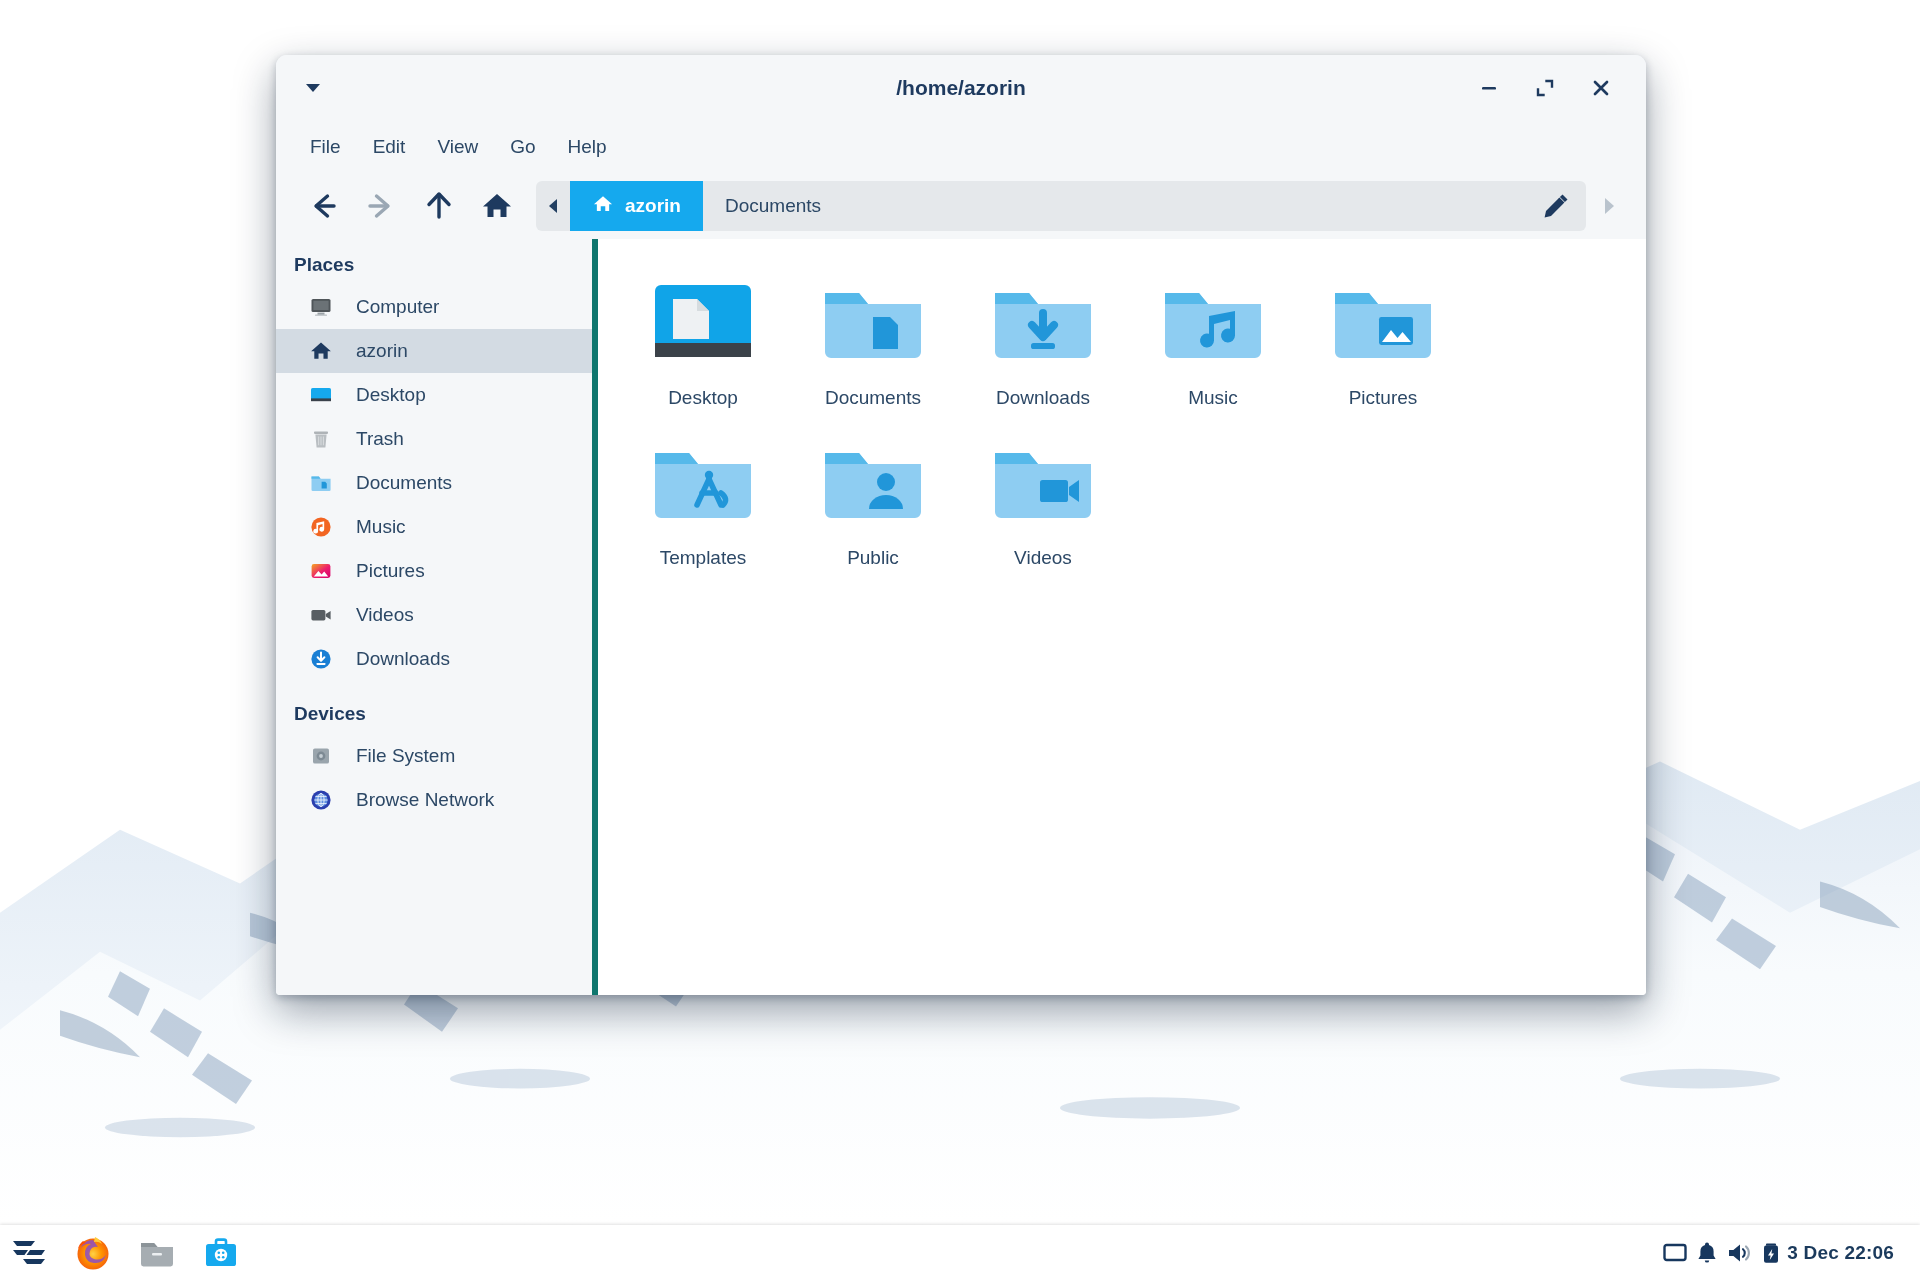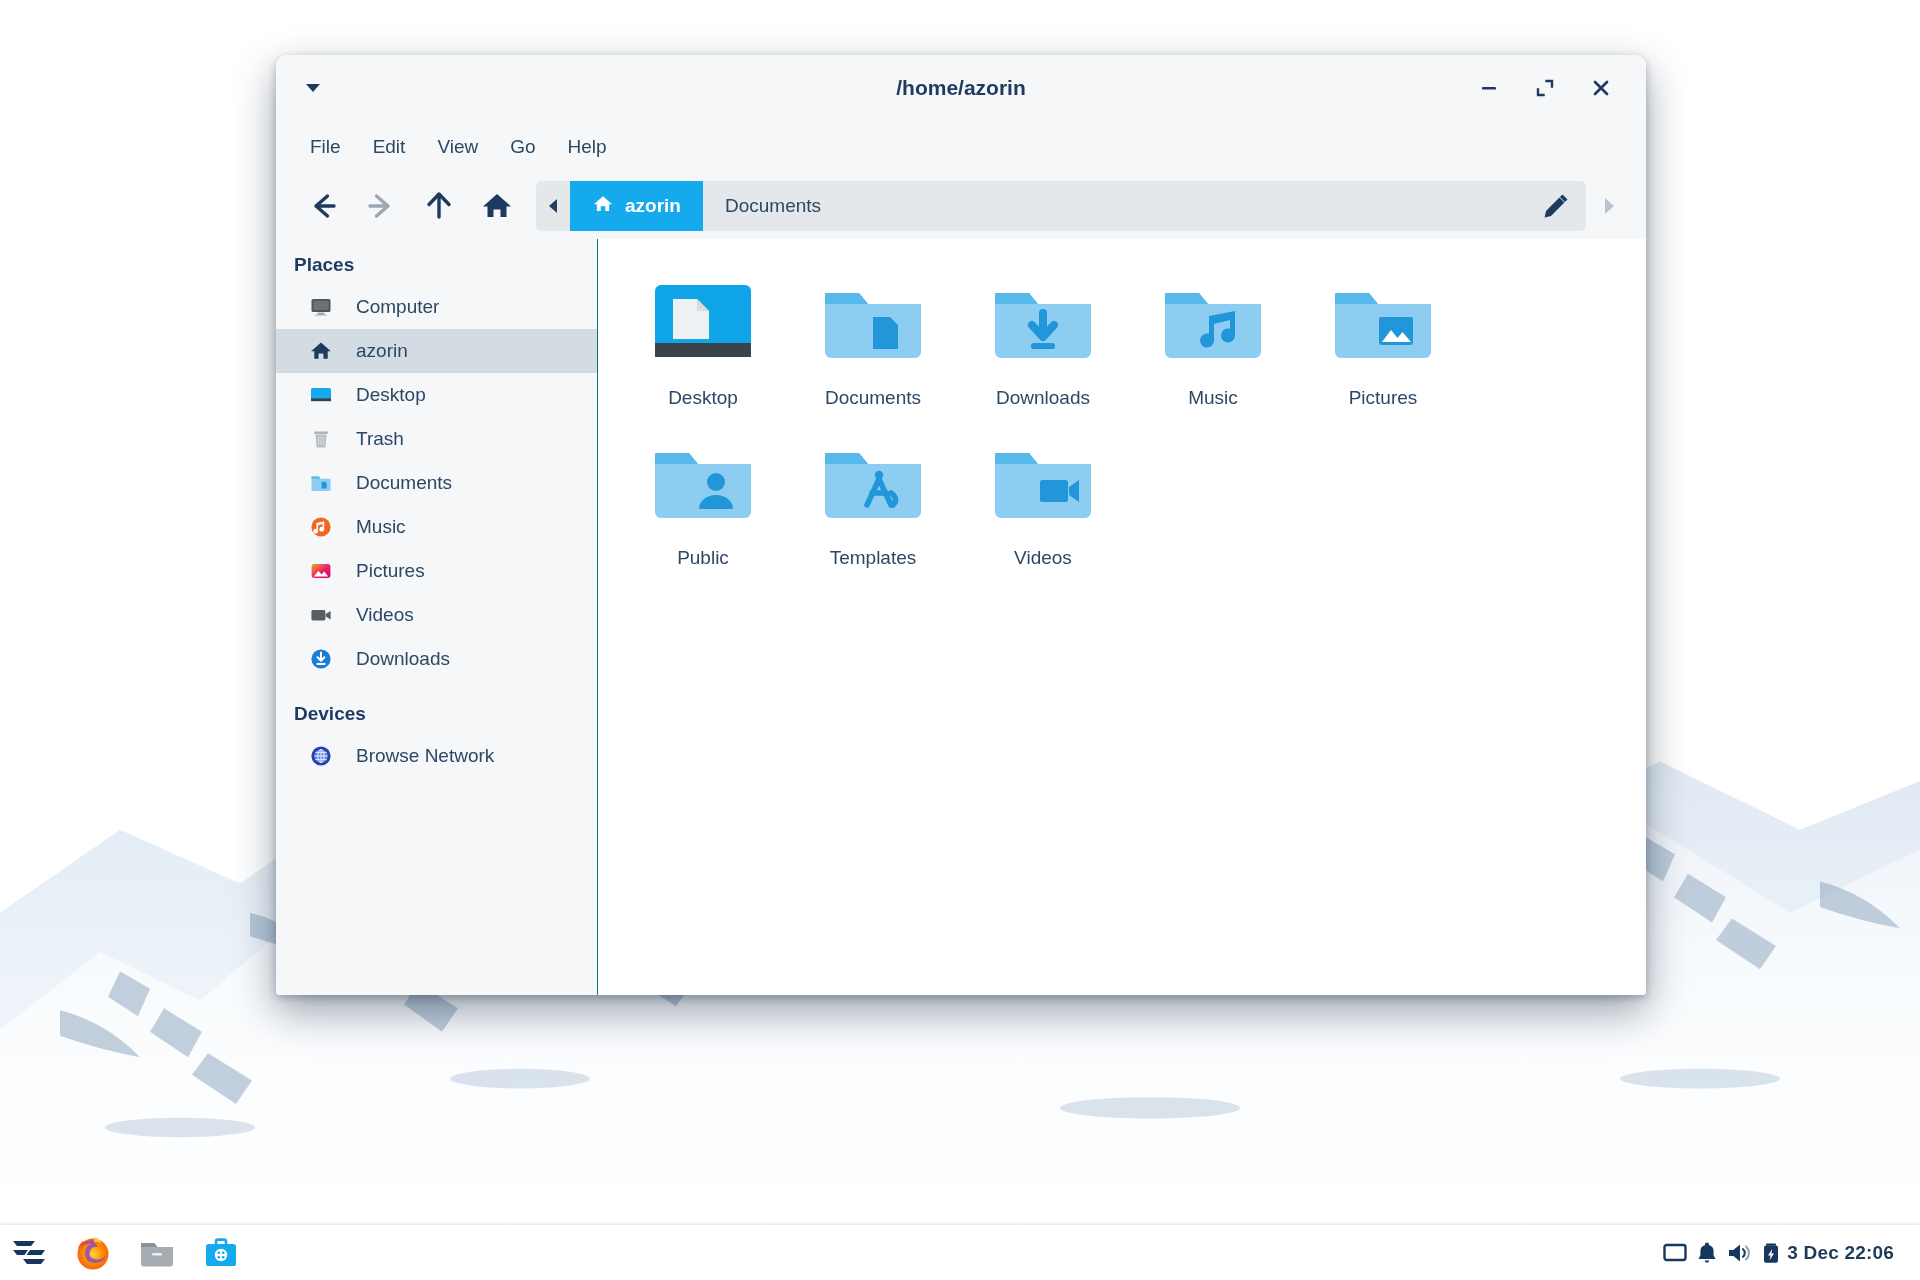--- a/index.html
+++ b/index.html
@@ -147,21 +147,21 @@
     display: flex; align-items: center; justify-content: center;
     cursor: pointer;
   }
 
   
   #fm-body { flex: 1; display: flex; min-height: 0; }
 
   #sidebar {
     width: 322px; flex: 0 0 322px;
     background: #f5f7f9;
-    border-right: 1px solid #0f766e;
+    border-right: 6px solid #0f766e;
     padding-top: 6px;
     overflow: hidden;
   }
   .side-header {
     font-size: 19px; font-weight: bold; color: #1e3a5f;
     padding: 9px 0 9px 18px;
   }
   .side-header.spaced { padding-top: 22px; }
   .side-item {
     display: flex; align-items: center; gap: 22px;
@@ -465,20 +465,30 @@
               <circle cx="12" cy="12" r="9.6" fill="#1a7fd4"></circle>
               <path d="M12 5.6 v6.2 M8.6 10.3 L12 13.7 L15.4 10.3" stroke="#ffffff" stroke-width="2" fill="none" stroke-linecap="round" stroke-linejoin="round"></path>
               <rect x="7.4" y="16" width="9.2" height="1.9" rx=".8" fill="#ffffff"></rect>
             </svg>
           </span>
           <span>Downloads</span>
         </div>
 
         <div class="side-header spaced">Devices</div>
 
+        <div class="side-item">
+          <span class="side-icon">
+            <svg width="24" height="24" viewBox="0 0 24 24">
+              <rect x="4" y="4.4" width="16" height="15.2" rx="1.8" fill="#9aa5ad"></rect>
+              <circle cx="12" cy="12" r="4.4" fill="#7d8a94"></circle>
+              <circle cx="12" cy="12" r="1.9" fill="#c5ced4"></circle>
+            </svg>
+          </span>
+          <span>File System</span>
+        </div>
 
 
         <div class="side-item">
           <span class="side-icon">
             <svg width="24" height="24" viewBox="0 0 24 24">
               <circle cx="12" cy="12" r="9.6" fill="#2b3fae"></circle>
               <circle cx="12" cy="12" r="6.6" fill="#5f8fe0"></circle>
               <g stroke="#eaf1fb" stroke-width=".95" fill="none">
                 <ellipse cx="12" cy="12" rx="3.1" ry="6.6"></ellipse>
                 <path d="M5.4 12 h13.2"></path>
@@ -539,39 +549,39 @@
             <rect x="52" y="44" width="34" height="28" rx="2.4" fill="#2196d9"></rect>
             <path d="M55 69 l9 -12 6.5 8 5 -6 8.5 10 Z" fill="#ffffff"></path>
           </svg>
           <div class="file-label">Pictures</div>
         </div>
 
         <div class="file-item">
           <svg class="file-icon" viewBox="0 0 112 104">
             <path d="M8 20 h34 l9 11 h53 v48 a6 6 0 0 1 -6 6 h-84 a6 6 0 0 1 -6 -6 Z" fill="#8ecdf2"></path>
             <path d="M8 20 h34 l9 11 h-43 Z" fill="#56b9ea"></path>
-            <circle cx="69" cy="49" r="9" fill="#2196d9"></circle>
-            <path d="M52 76 a17 14 0 0 1 34 0 Z" fill="#2196d9"></path>
-          </svg>
-          <div class="file-label">Public</div>
-        </div>
-
-        <div class="file-item">
-          <svg class="file-icon" viewBox="0 0 112 104">
-            <path d="M8 20 h34 l9 11 h53 v48 a6 6 0 0 1 -6 6 h-84 a6 6 0 0 1 -6 -6 Z" fill="#8ecdf2"></path>
-            <path d="M8 20 h34 l9 11 h-43 Z" fill="#56b9ea"></path>
             <g stroke="#2196d9" stroke-width="5.5" fill="none" stroke-linecap="round">
               <circle cx="62" cy="42" r="4.2" fill="#2196d9" stroke="none"></circle>
               <path d="M62 46 L50 72"></path>
               <path d="M62 46 L74 72"></path>
               <path d="M55 60 h14"></path>
               <path d="M74 60 q8 6 2 12"></path>
             </g>
           </svg>
           <div class="file-label">Templates</div>
+        </div>
+
+        <div class="file-item">
+          <svg class="file-icon" viewBox="0 0 112 104">
+            <path d="M8 20 h34 l9 11 h53 v48 a6 6 0 0 1 -6 6 h-84 a6 6 0 0 1 -6 -6 Z" fill="#8ecdf2"></path>
+            <path d="M8 20 h34 l9 11 h-43 Z" fill="#56b9ea"></path>
+            <circle cx="69" cy="49" r="9" fill="#2196d9"></circle>
+            <path d="M52 76 a17 14 0 0 1 34 0 Z" fill="#2196d9"></path>
+          </svg>
+          <div class="file-label">Public</div>
         </div>
 
         <div class="file-item">
           <svg class="file-icon" viewBox="0 0 112 104">
             <path d="M8 20 h34 l9 11 h53 v48 a6 6 0 0 1 -6 6 h-84 a6 6 0 0 1 -6 -6 Z" fill="#8ecdf2"></path>
             <path d="M8 20 h34 l9 11 h-43 Z" fill="#56b9ea"></path>
             <rect x="53" y="47" width="28" height="22" rx="2.6" fill="#2196d9"></rect>
             <path d="M82 54 L92 47 v22 l-10 -7 Z" fill="#2196d9"></path>
           </svg>
           <div class="file-label">Videos</div>

